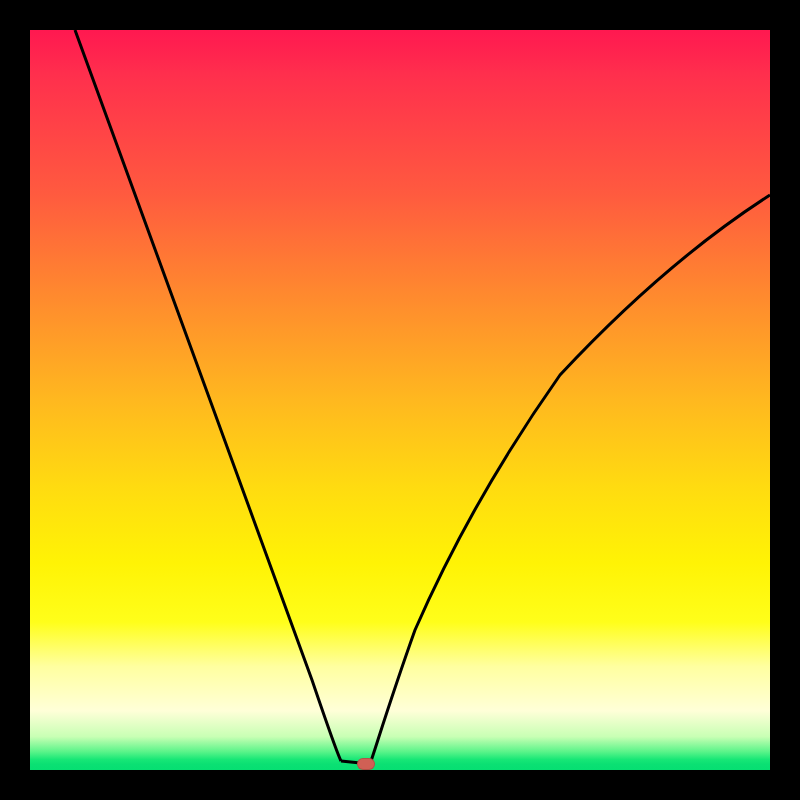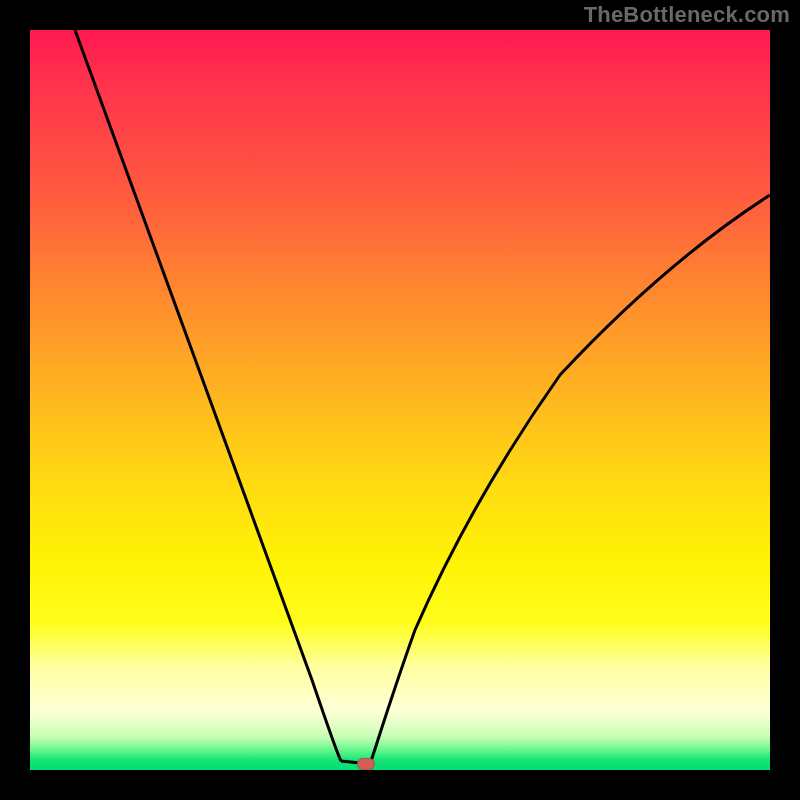--- a/index.html
+++ b/index.html
@@ -75,21 +75,20 @@
     z-index: 3;
     transform: translate(-50%, -50%);
     box-shadow: 0 0 0 1px rgba(0,0,0,0.15) inset;
   }
 </style>
 </head>
 <body>
 
 <div class="frame">
 
-  <div class="watermark">TheBottleneck.com</div>
 
   <div class="plot-area">
     <div class="gradient"></div>
 
     <svg class="curves" viewBox="0 0 740 740" preserveAspectRatio="none">
       <path d="M 45 0
                C 90 120, 135 245, 180 370
                C 220 480, 255 575, 282 650
                C 299 700, 308 725, 311 731" fill="none" stroke="#000" stroke-width="3"></path>
       <path d="M 311 731 L 340 734" fill="none" stroke="#000" stroke-width="3"></path>

